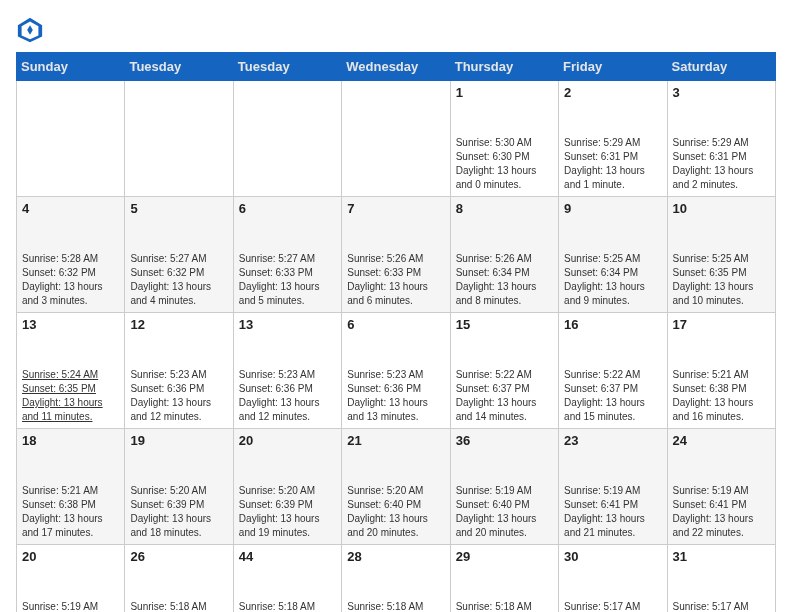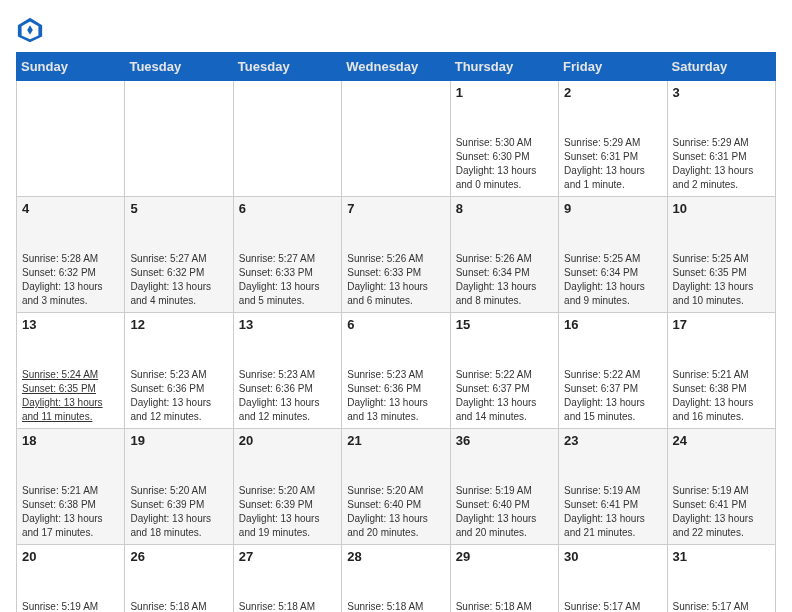--- a/index.html
+++ b/index.html
@@ -309,21 +309,21 @@
 and 23 minutes.</div>
         </td>
         <td>
           <span class="day-number">26</span>
           <div class="day-info" style="white-space: pre-line;">Sunrise: 5:18 AM
 Sunset: 6:42 PM
 Daylight: 13 hours
 and 23 minutes.</div>
         </td>
         <td>
-          <span class="day-number">27</span>
+          <span class="day-number">44</span>
           <div class="day-info" style="white-space: pre-line;">Sunrise: 5:18 AM
 Sunset: 6:43 PM
 Daylight: 13 hours
 and 24 minutes.</div>
         </td>
         <td>
           <span class="day-number">28</span>
           <div class="day-info" style="white-space: pre-line;">Sunrise: 5:18 AM
 Sunset: 6:43 PM
 Daylight: 13 hours

